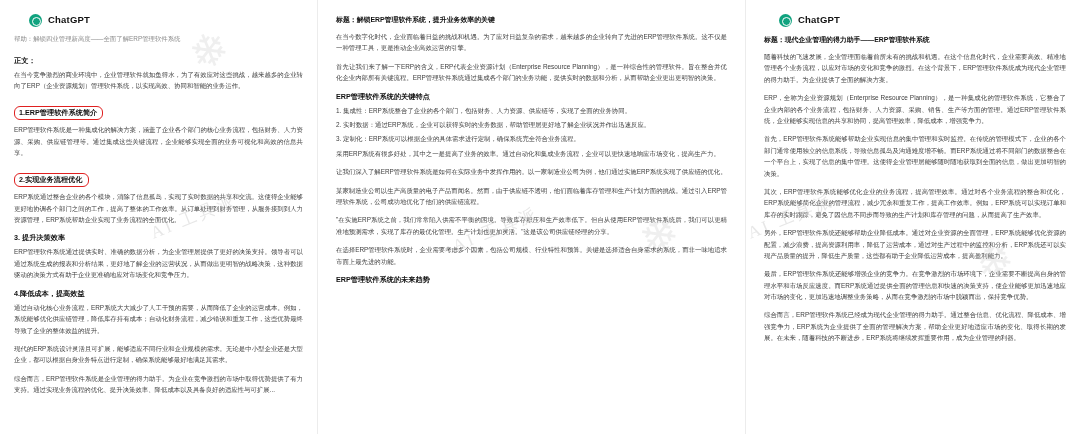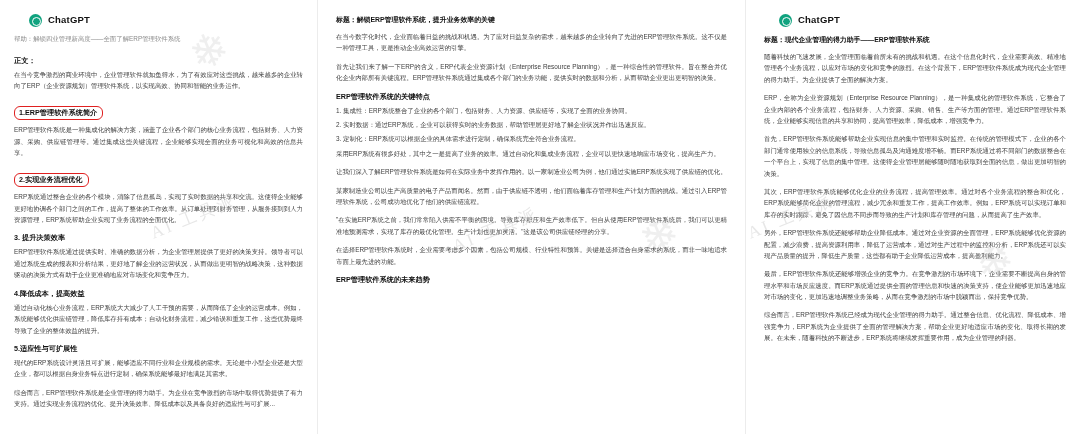--- a/index.html
+++ b/index.html
@@ -165,21 +165,20 @@
       <span class="t">2.实现业务流程优化</span>
     </div>
     <p class="body">ERP系统通过整合企业的各个模块，消除了信息孤岛，实现了实时数据的共享和交流。这使得企业能够更好地协调各个部门之间的工作，提高了整体的工作效率。从订单处理到财务管理，从服务接到到人力资源管理，ERP系统帮助企业实现了业务流程的全面优化。</p>
 
     <h3 class="sec">3. 提升决策效率</h3>
     <p class="body">ERP管理软件系统通过提供实时、准确的数据分析，为企业管理层提供了更好的决策支持。领导者可以通过系统生成的报表和分析结果，更好地了解企业的运营状况，从而做出更明智的战略决策，这种数据驱动的决策方式有助于企业更准确地应对市场变化和竞争压力。</p>
 
     <h3 class="sec">4.降低成本，提高效益</h3>
     <p class="body">通过自动化核心业务流程，ERP系统大大减少了人工干预的需要，从而降低了企业的运营成本。例如，系统能够优化供应链管理，降低库存持有成本；自动化财务流程，减少错误和重复工作，这些优势最终导致了企业的整体效益的提升。</p>
 
-    <h3 class="sec">5.适应性与可扩展性</h3>
     <p class="body">现代的ERP系统设计灵活且可扩展，能够适应不同行业和企业规模的需求。无论是中小型企业还是大型企业，都可以根据自身业务特点进行定制，确保系统能够最好地满足其需求。</p>
 
     <p class="body">综合而言，ERP管理软件系统是企业管理的得力助手。为企业在竞争激烈的市场中取得优势提供了有力支持。通过实现业务流程的优化、提升决策效率、降低成本以及具备良好的适应性与可扩展...</p>
   </div>
 
   <div class="col col-mid">
     <div class="title-line">
       <b>标题：</b><b>解锁ERP管理软件系统，提升业务效率的关键</b>
     </div>
 

